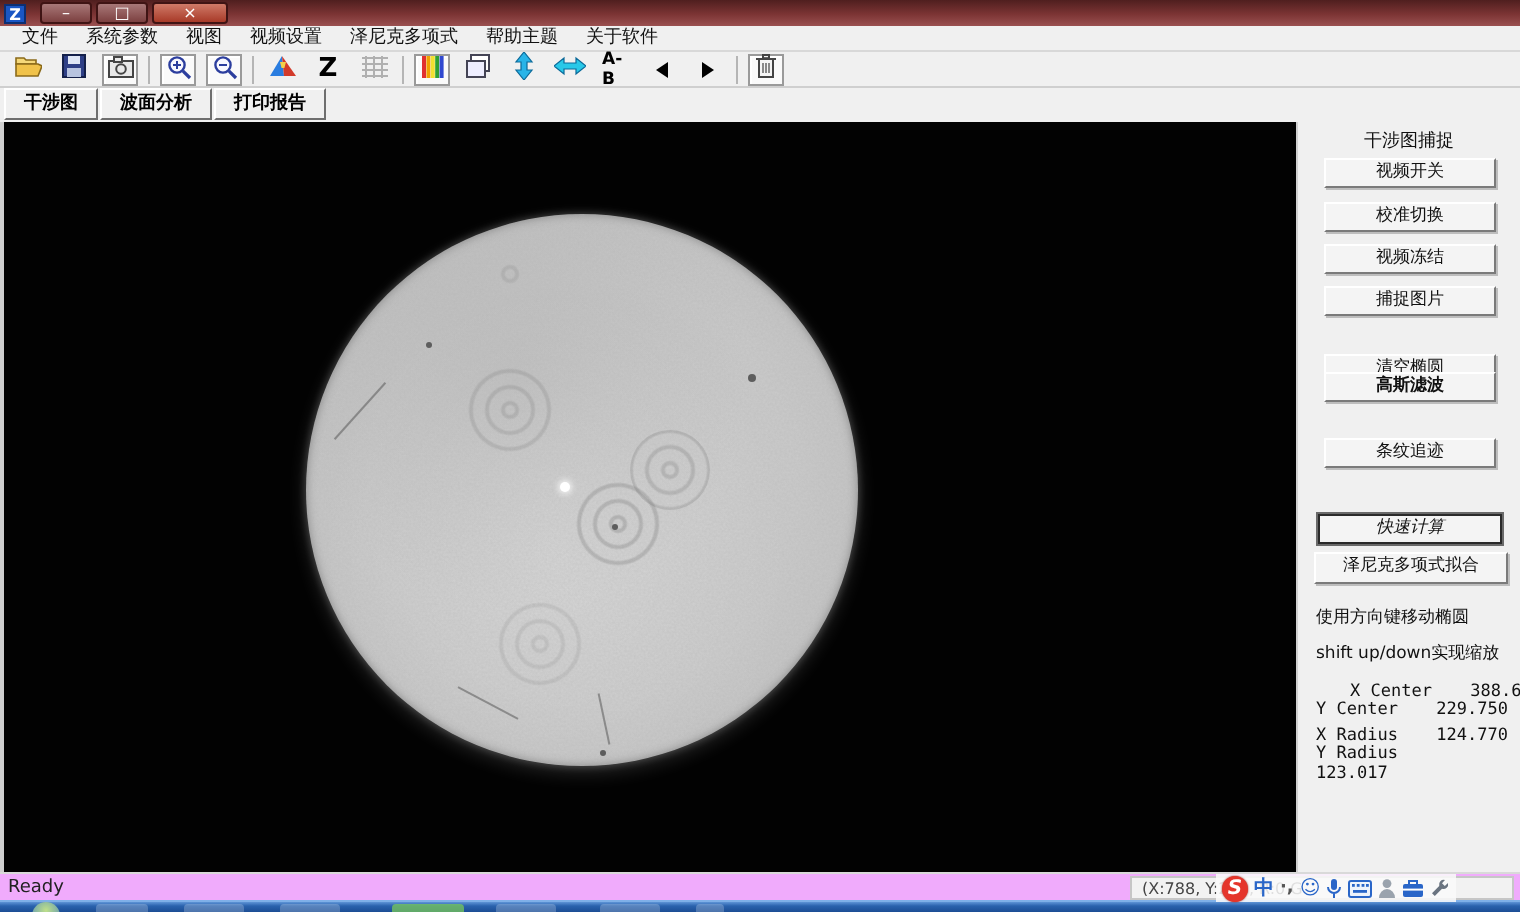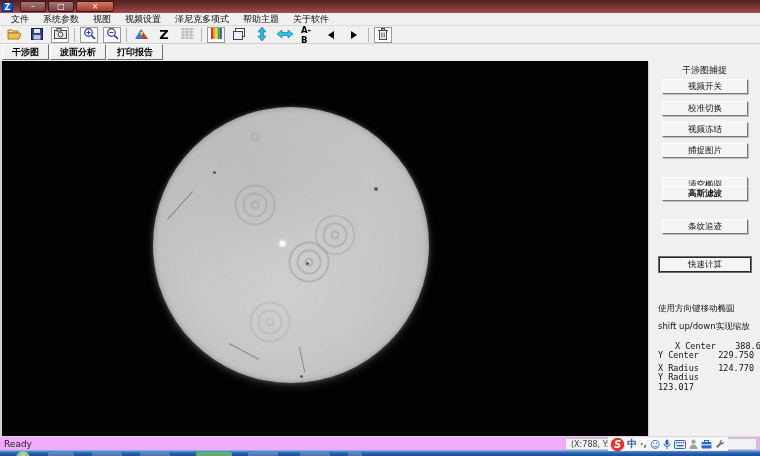--- a/index.html
+++ b/index.html
@@ -268,21 +268,22 @@
 
       <div class="pbtn" style="top:18px;">视频开关</div>
       <div class="pbtn" style="top:40px;">校准切换</div>
       <div class="pbtn" style="top:61px;">视频冻结</div>
       <div class="pbtn" style="top:82px;">捕捉图片</div>
 
       <div class="pbtn" style="top:116px;">清空椭圆</div>
       <div class="pbtn" style="top:125px;font-weight:bold;">高斯滤波</div>
       <div class="pbtn" style="top:158px;">条纹追迹</div>
 
-      <div class="pbtn default-btn" style="top:196px;">快速计算</div>
+      <div class="pbtn default-btn" style="top:196px;font-style:italic;">快速计算</div>
+      <div class="pbtn wide" style="top:215px;">泽尼克多项式拟合</div>
 
       <div class="hint" style="top:242px;">使用方向键移动椭圆</div>
       <div class="hint" style="top:260px;">shift up/down实现缩放</div>
 
       <div class="erow" style="top:280px;margin-left:17px;">
         <span>X Center</span>
         <span>388.667</span>
       </div>
       <div class="erow" style="top:289px;">
         <span>Y Center</span>

